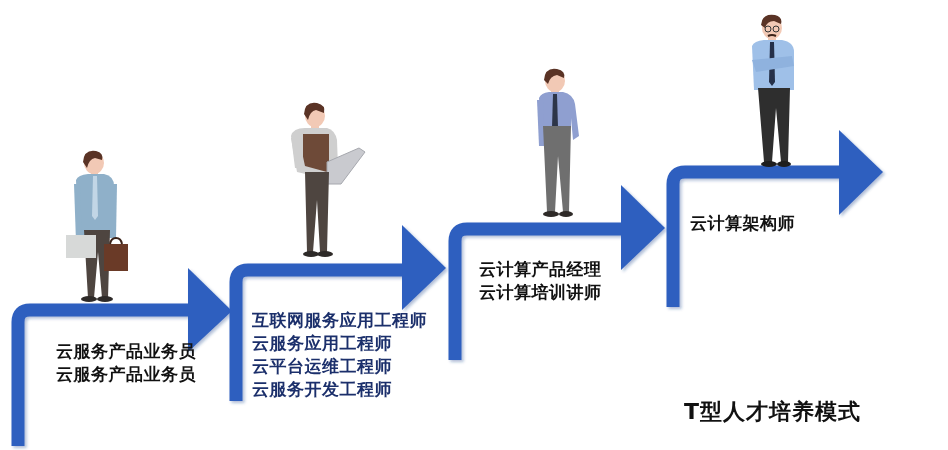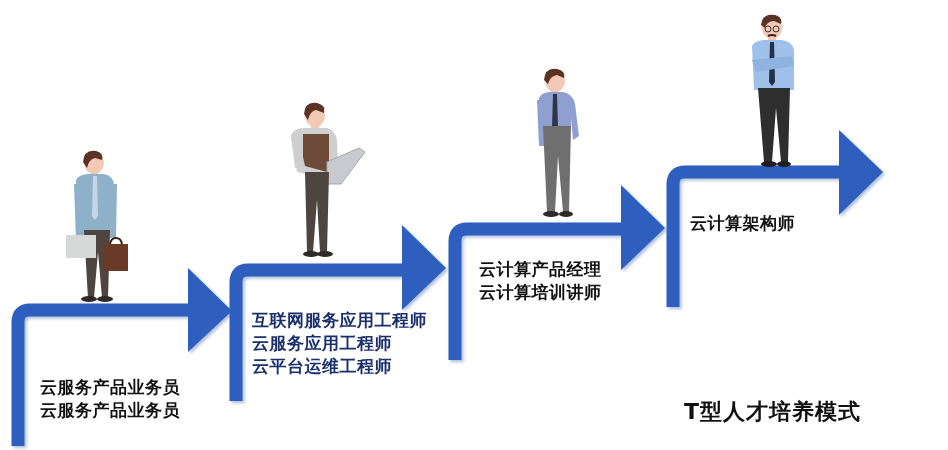--- a/index.html
+++ b/index.html
@@ -92,29 +92,30 @@
   <path d="M20 24 Q24 22 28 24" stroke="#3a2218" stroke-width="2" fill="none"></path>
   <rect x="20" y="26" width="8" height="5" fill="#f2c9b5"></rect>
   <path d="M4 34 Q6 29 16 28 L34 28 Q46 30 46 40 L46 78 L6 78 Z" fill="#9fc0e8"></path>
   <path d="M22 30 L26 30 L27 70 L24 74 L21 70 Z" fill="#253049"></path>
   <path d="M4 48 L44 44 L46 54 L8 60 Z" fill="#8fb2de"></path>
   <path d="M10 76 L42 76 L40 150 L33 150 L28 96 L24 150 L16 150 Z" fill="#2e2e2e"></path>
   <ellipse cx="21" cy="152" rx="8" ry="3" fill="#1e1e1e"></ellipse>
   <ellipse cx="36" cy="152" rx="7" ry="3" fill="#1e1e1e"></ellipse>
 </svg>
 
-<div class="label-block" style="left:40px;top:340px;margin-top:36px;">
+<div class="label-block" style="left:56px;top:340px;">
   <div>云服务产品业务员</div>
   <div>云服务产品业务员</div>
 </div>
 
 <div class="label-block blue-text" style="left:252px;top:309px;">
   <div>互联网服务应用工程师</div>
   <div>云服务应用工程师</div>
   <div>云平台运维工程师</div>
+  <div>云服务开发工程师</div>
 </div>
 
 <div class="label-block" style="left:479px;top:258px;">
   <div>云计算产品经理</div>
   <div>云计算培训讲师</div>
 </div>
 
 <div class="label-block" style="left:690px;top:212px;">
   <div>云计算架构师</div>
 </div>

